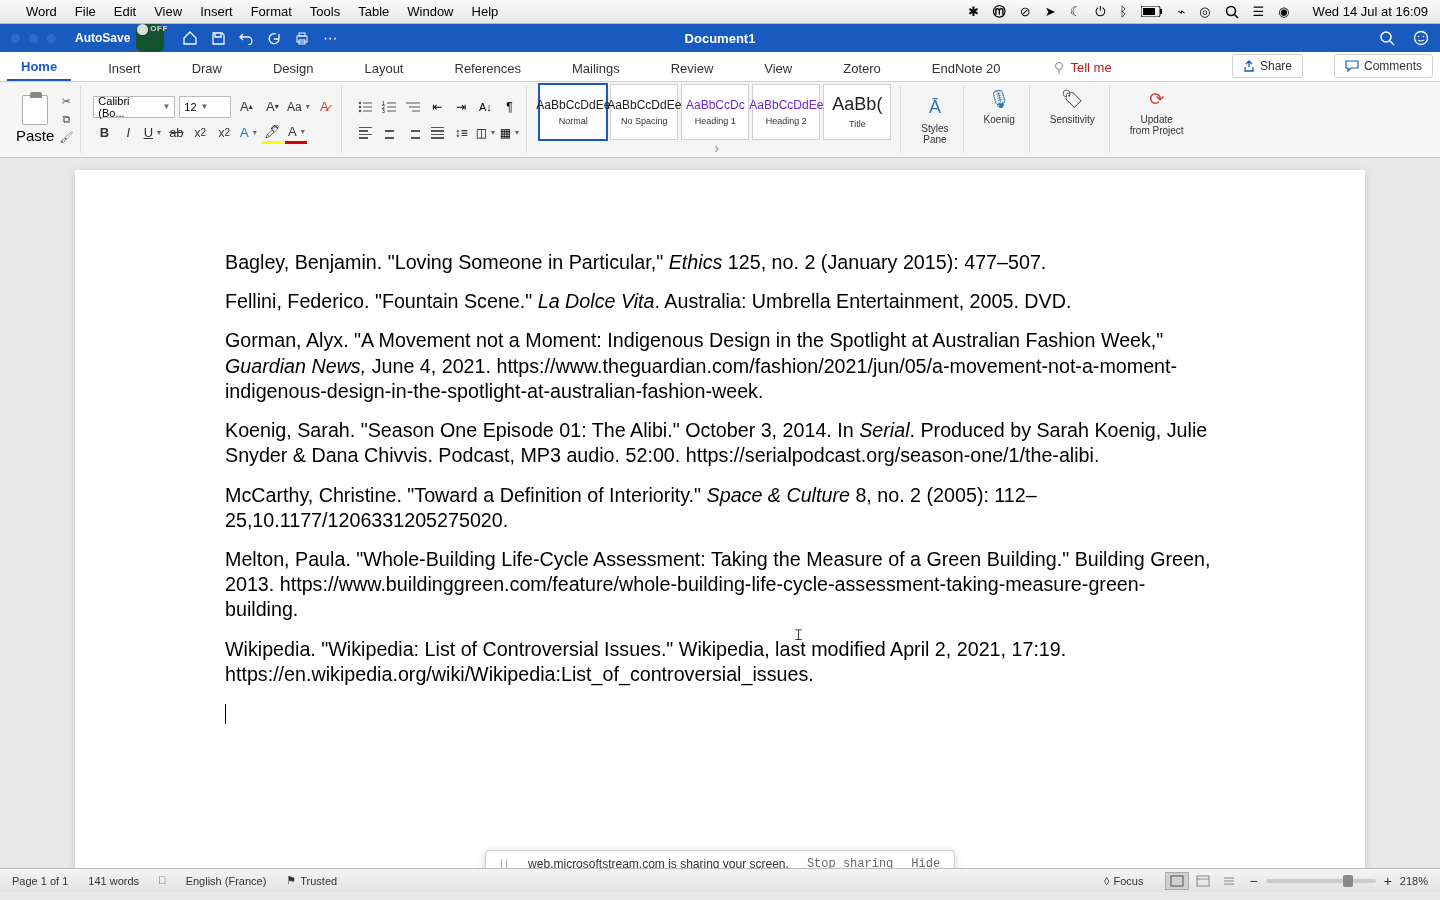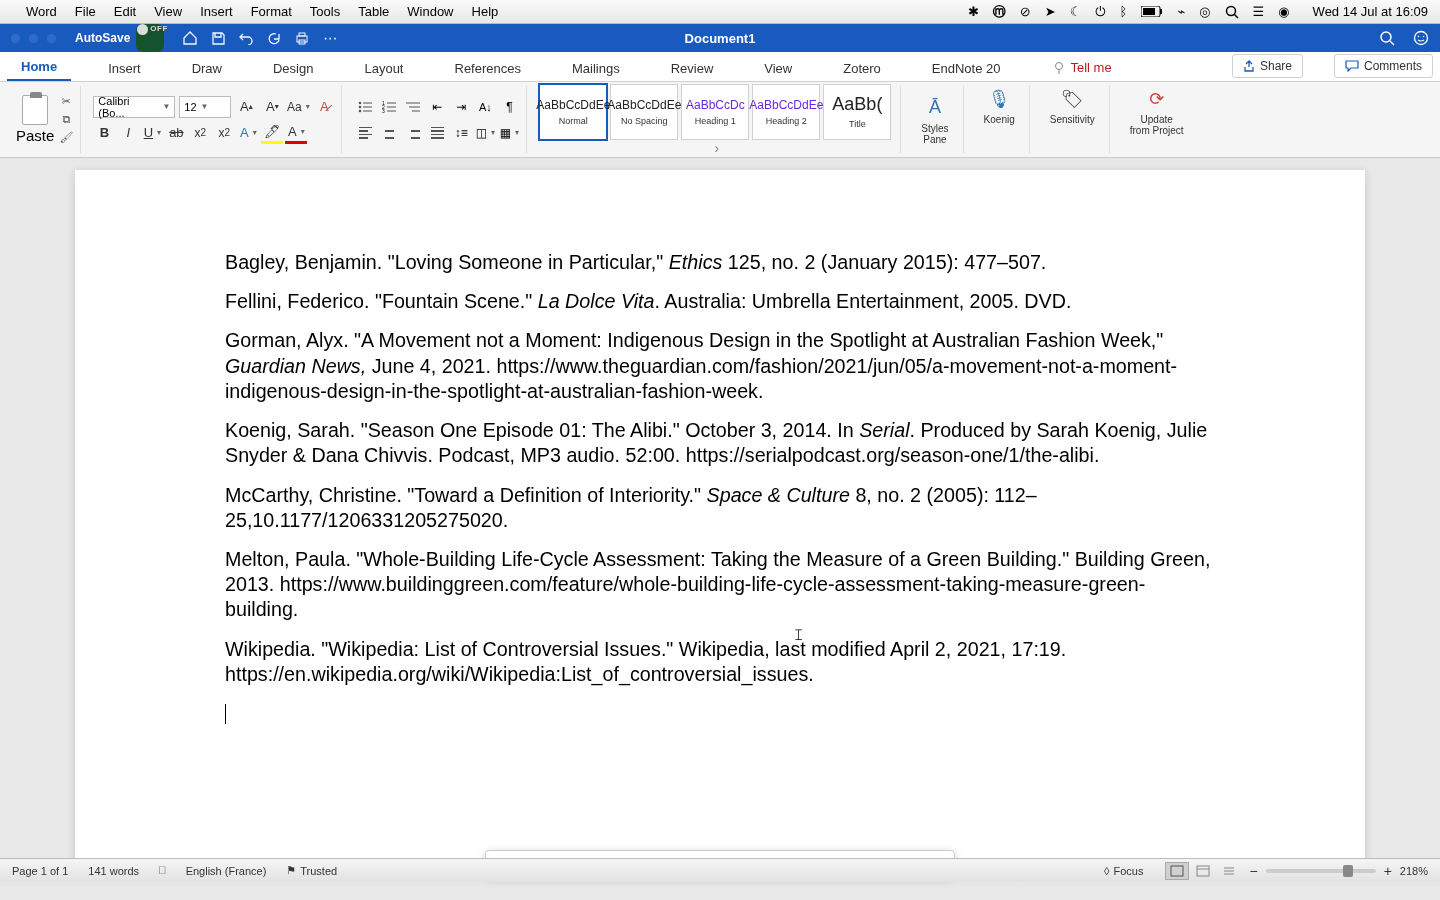--- a/index.html
+++ b/index.html
@@ -75,21 +75,21 @@
 @keyframes blink { 50% { opacity:0; } }
 .text-cursor { position:absolute; font-family:serif; font-size:16px; }
 
 
 .share-bar { position:absolute; bottom:22px; left:50%; transform:translateX(-50%); background:#fff; border:1px solid #ccc; border-radius:4px; box-shadow:0 2px 8px rgba(0,0,0,.18); display:flex; align-items:center; padding:6px 14px; font-size:12px; gap:18px; }
 .share-bar .handle { color:#aaa; letter-spacing:2px; }
 .share-bar .msg { color:#333; }
 .share-bar .action { color:#666; cursor:default;font-family:Liberation Mono, monospace; }
 
 
-.status-bar { position:absolute; bottom:18px; left:0; right:0; height:24px; background:linear-gradient(#f5f5f5,#e2e2e2); border-top:1px solid #bbb; display:flex; align-items:center; padding:0 12px; font-size:11px; color:#333; }
+.status-bar { position:absolute; bottom:8px; left:0; right:0; height:24px; background:linear-gradient(#f5f5f5,#e2e2e2); border-top:1px solid #bbb; display:flex; align-items:center; padding:0 12px; font-size:11px; color:#333; }
 .status-bar .sseg { margin-right:20px; display:flex; align-items:center; gap:4px; }
 .status-bar .spacer { flex:1; }
 .view-btn { width:24px; height:18px; margin-left:2px; display:flex; align-items:center; justify-content:center; border:1px solid transparent; }
 .view-btn.active { background:#d0d0d0; border-color:#aaa; }
 .zoom-slider { width:110px; height:4px; background:#ccc; border-radius:2px; margin:0 8px; position:relative; }
 .zoom-slider::before { content:''; position:absolute; left:70%; top:-4px; width:10px; height:12px; background:#888; border-radius:2px; }
 
 svg { display:block; }
 </style>
 </head>

